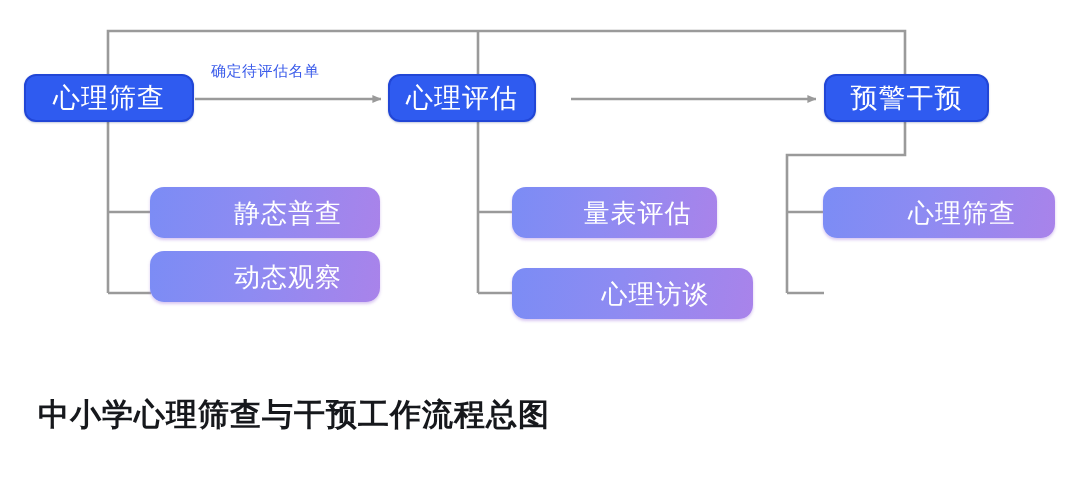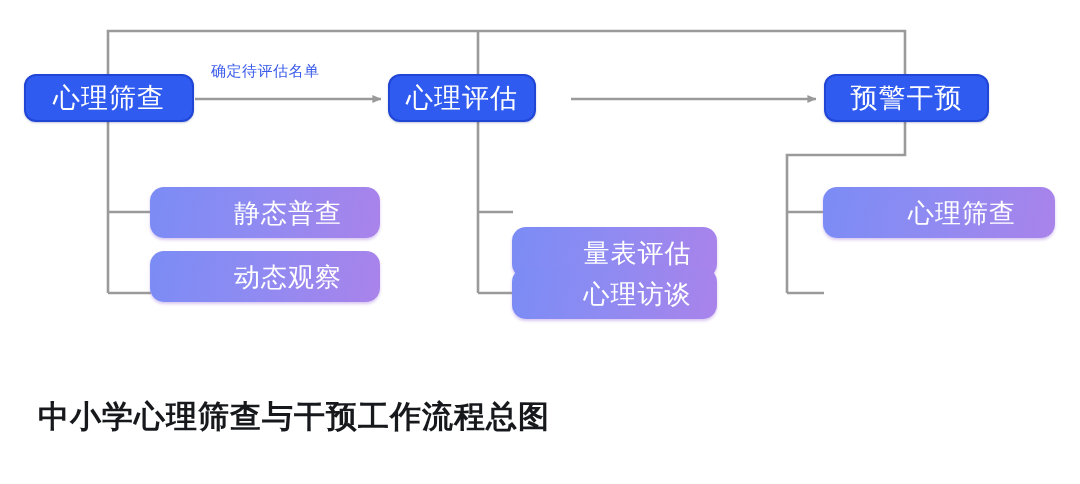--- a/index.html
+++ b/index.html
@@ -76,21 +76,21 @@
     line-height: 1;
     white-space: nowrap;
     letter-spacing: .5px;
   }
 
   
   #caption {
     position: absolute;
     left: 38px;
     top: 398px;
-    font-family: Liberation Serif, serif;
+    font-family: Liberation Mono, monospace;
     font-weight: bold;
     font-size: 31px;
     line-height: 1.2;
     color: #16181c;
     letter-spacing: 1px;
     white-space: nowrap;
   }
 </style>
 </head>
 <body>
@@ -134,22 +134,22 @@
 
   <div class="node-main" style="left:824px; top:74px; width:165px; height:48px;text-align:center;">预警干预</div>
 
   <div class="edge-label" style="left:211px; top:65px;font-family:Liberation Mono, monospace;">确定待评估名单</div>
 
 
   <div class="node-sub" style="left:150px; top:187px; width:230px; height:51px;">静态普查</div>
 
   <div class="node-sub" style="left:150px; top:251px; width:230px; height:51px;">动态观察</div>
 
-  <div class="node-sub" style="left:512px; top:187px; width:205px; height:51px;margin-top:40px;">量表评估</div>
+  <div class="node-sub" style="left:512px; top:187px; width:205px; height:51px;">量表评估</div>
 
-  <div class="node-sub" style="left:512px; top:268px; width:205px; height:51px;">心理访谈</div>
+  <div class="node-sub" style="left:512px; top:268px; width:241px; height:51px;">心理访谈</div>
 
   <div class="node-sub" style="left:823px; top:187px; width:232px; height:51px;">心理筛查</div>
 
 
   <div id="caption">中小学心理筛查与干预工作流程总图</div>
 
 </div>
 
 </body></html>

